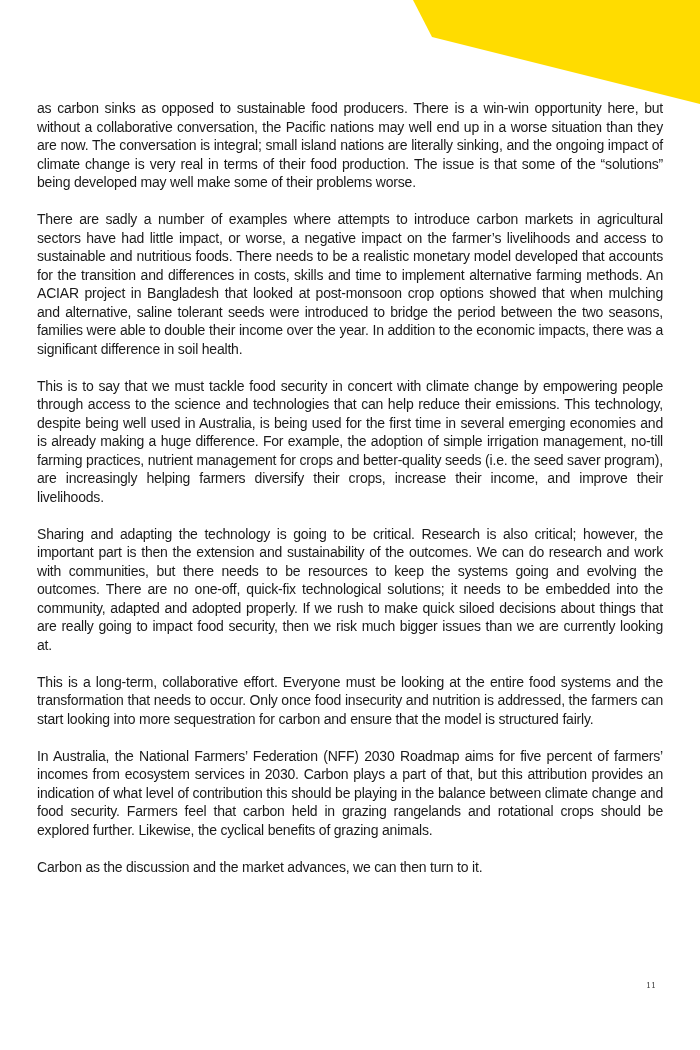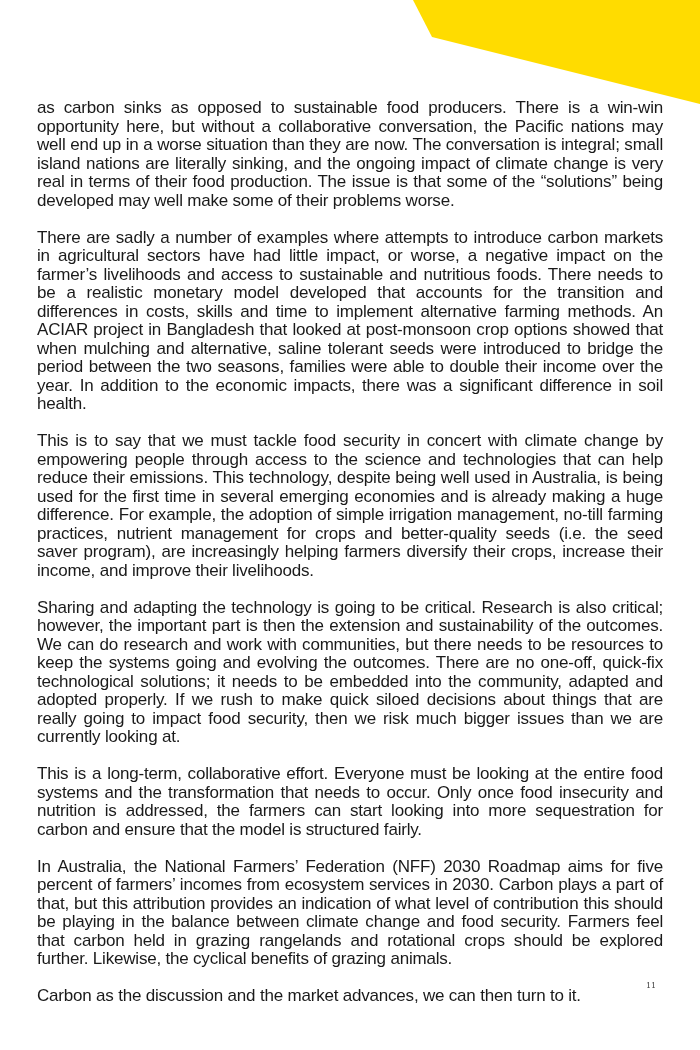--- a/index.html
+++ b/index.html
@@ -4,21 +4,21 @@
   <style>
     html, body { margin: 0; padding: 0; background: #ffffff; }
     body { width: 700px; height: 1050px; position: relative; overflow: hidden; }
     .corner { position: absolute; left: 0; top: 0; width: 700px; height: 120px; }
     .content {
       position: absolute;
       left: 37px;
       top: 99px;
       width: 626px;
       font-family: "Liberation Sans", sans-serif;
-      font-size: 17px;
+      font-size: 14px;
       line-height: 18.5px;
       color: #1a1a1a;
       letter-spacing: -0.2px;
     }
     .content p {
       margin: 0 0 18.5px 0;
       text-align: justify;
       text-align-last: left;
     }
     .page-number {

